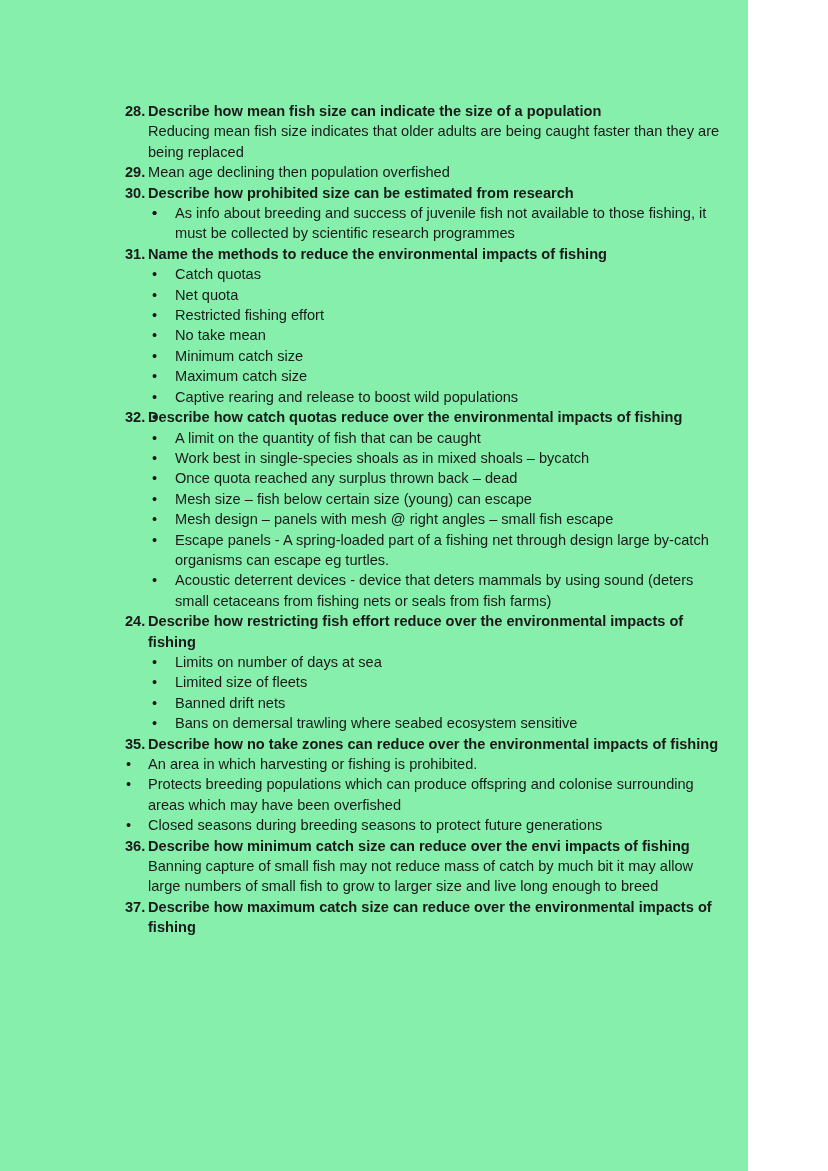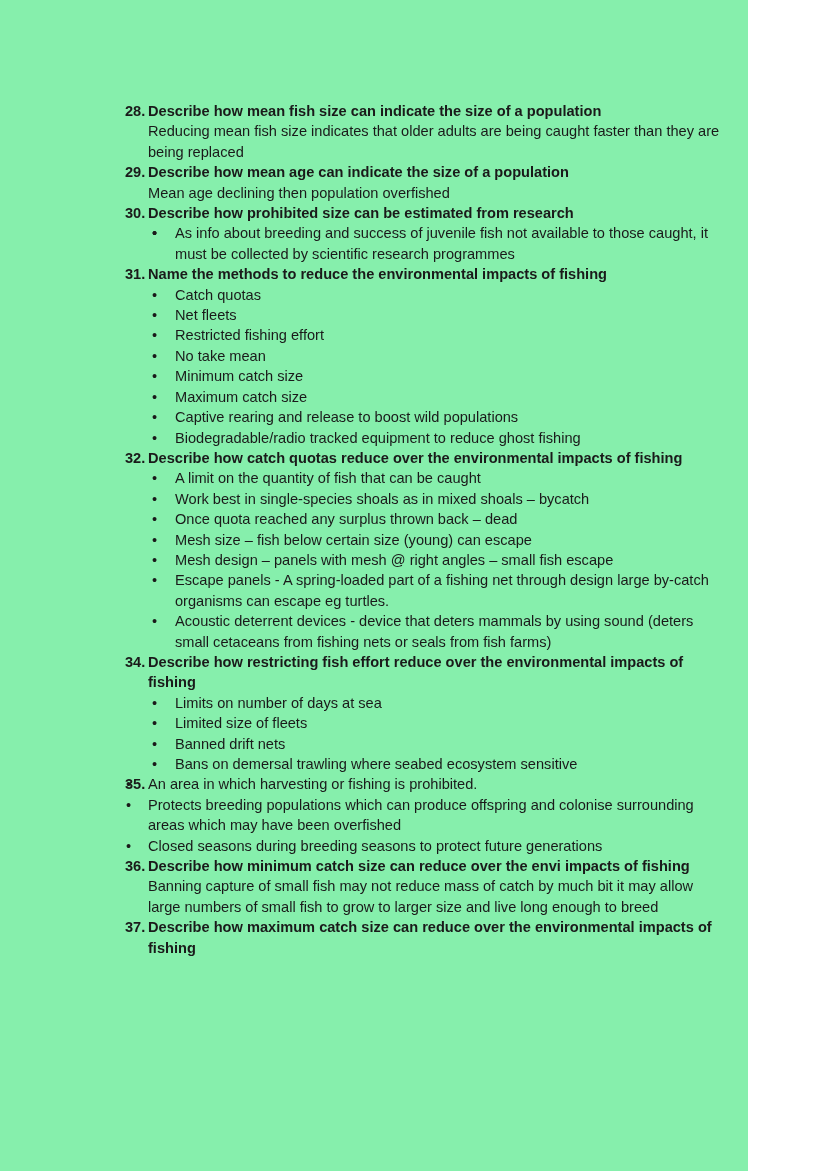--- a/index.html
+++ b/index.html
@@ -98,58 +98,58 @@
 
   .blocks > * { margin: 0; }
 </style>
 </head>
 <body>
 
 <div class="page">
   <div class="content blocks" id="content-root">
       <div class="qitem"><span class="qnum">28.</span><span class="qtext">Describe how mean fish size can indicate the size of a population</span></div>
       <div class="ans-para">Reducing mean fish size indicates that older adults are being caught faster than they are being replaced</div>
-      <div class="qitem"><span class="qnum">29.</span><span class="qtext">Describe how mean age can indicate the size of a population</span></div>
+      <div class="qitem"><span class="qnum">29.</span></div>
       <div class="ans-para">Mean age declining then population overfished</div>
       <div class="qitem"><span class="qnum">30.</span><span class="qtext">Describe how prohibited size can be estimated from research</span></div>
       <ul class="bullets indent">
         <li><span class="bdot">•</span></li>
-        <li><span class="bdot">•</span><span>As info about breeding and success of juvenile fish not available to those caught, it must be collected by scientific research programmes</span></li>
+        <li><span class="bdot">•</span><span>As info about breeding and success of juvenile fish not available to those fishing, it must be collected by scientific research programmes</span></li>
       </ul>
       <div class="qitem"><span class="qnum">31.</span><span class="qtext">Name the methods to reduce the environmental impacts of fishing</span></div>
       <ul class="bullets indent">
         <li><span class="bdot">•</span><span>Catch quotas</span></li>
-        <li><span class="bdot">•</span><span>Net fleets</span></li>
+        <li><span class="bdot">•</span><span>Net quota</span></li>
         <li><span class="bdot">•</span><span>Restricted fishing effort</span></li>
         <li><span class="bdot">•</span><span>No take mean</span></li>
         <li><span class="bdot">•</span><span>Minimum catch size</span></li>
         <li><span class="bdot">•</span><span>Maximum catch size</span></li>
         <li><span class="bdot">•</span><span>Captive rearing and release to boost wild populations</span></li>
-        <li><span class="bdot">•</span><span>Biodegradable/radio tracked equipment to reduce ghost fishing</span></li>
+        <li><span class="bdot">•</span></li>
       </ul>
       <div class="qitem"><span class="qnum">32.</span><span class="qtext">Describe how catch quotas reduce over the environmental impacts of fishing</span></div>
       <ul class="bullets indent">
         <li><span class="bdot">•</span><span>A limit on the quantity of fish that can be caught</span></li>
         <li><span class="bdot">•</span><span>Work best in single-species shoals as in mixed shoals – bycatch</span></li>
         <li><span class="bdot">•</span><span>Once quota reached any surplus thrown back – dead</span></li>
       </ul>
       <ul class="bullets indent">
         <li><span class="bdot">•</span><span>Mesh size – fish below certain size (young) can escape</span></li>
         <li><span class="bdot">•</span><span>Mesh design – panels with mesh @ right angles – small fish escape</span></li>
         <li><span class="bdot">•</span><span>Escape panels - A spring-loaded part of a fishing net through design large by-catch organisms can escape eg turtles.</span></li>
         <li><span class="bdot">•</span><span>Acoustic deterrent devices - device that deters mammals by using sound (deters small cetaceans from fishing nets or seals from fish farms)</span></li>
       </ul>
-      <div class="qitem"><span class="qnum">34.</span><span class="qtext">Describe how restricting fish effort reduce over the environmental impacts of fishing</span></div>
+      <div class="qitem"><span class="qnum">24.</span><span class="qtext">Describe how restricting fish effort reduce over the environmental impacts of fishing</span></div>
       <ul class="bullets indent">
         <li><span class="bdot">•</span><span>Limits on number of days at sea</span></li>
         <li><span class="bdot">•</span><span>Limited size of fleets</span></li>
         <li><span class="bdot">•</span><span>Banned drift nets</span></li>
         <li><span class="bdot">•</span><span>Bans on demersal trawling where seabed ecosystem sensitive</span></li>
       </ul>
-      <div class="qitem"><span class="qnum">35.</span></div>
+      <div class="qitem"><span class="qnum">35.</span><span class="qtext">Describe how no take zones can reduce over the environmental impacts of fishing</span></div>
       <ul class="bullets outdent">
         <li><span class="bdot">•</span><span>An area in which harvesting or fishing is prohibited.</span></li>
         <li><span class="bdot">•</span><span>Protects breeding populations which can produce offspring and colonise surrounding areas which may have been overfished</span></li>
         <li><span class="bdot">•</span><span>Closed seasons during breeding seasons to protect future generations</span></li>
       </ul>
       <div class="qitem"><span class="qnum">36.</span><span class="qtext">Describe how minimum catch size can reduce over the envi impacts of fishing</span></div>
       <div class="ans-para">Banning capture of small fish may not reduce mass of catch by much bit it may allow large numbers of small fish to grow to larger size and live long enough to breed</div>
       <div class="qitem"><span class="qnum">37.</span><span class="qtext">Describe how maximum catch size can reduce over the environmental impacts of fishing</span></div>
     </div>
 </div>

